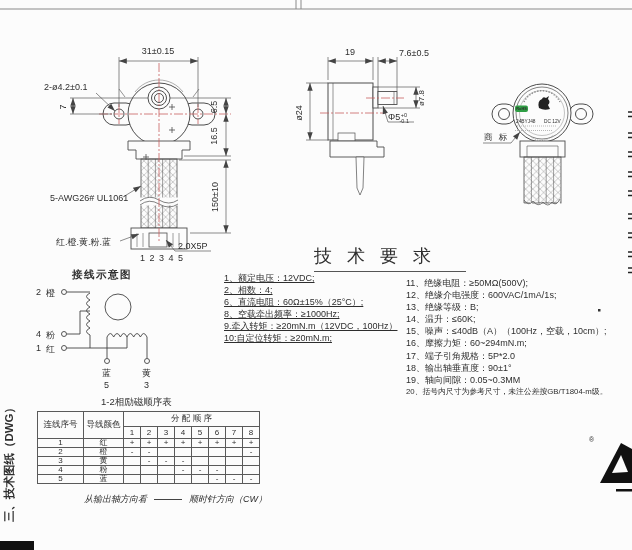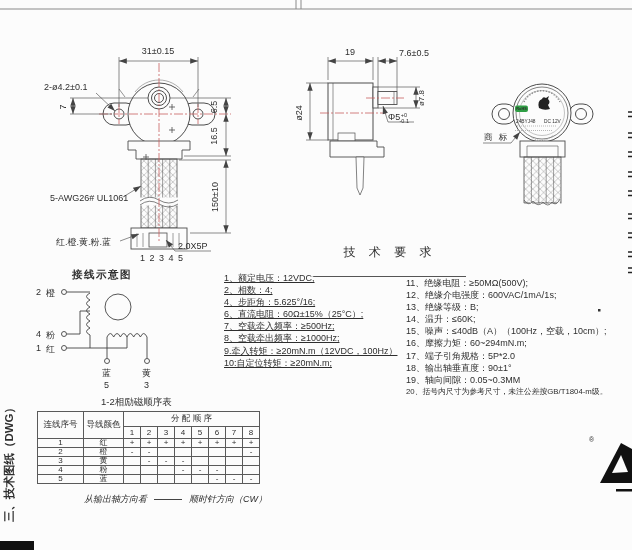--- a/index.html
+++ b/index.html
@@ -1,22 +1,22 @@
 <!DOCTYPE html>
 <html><head>
 <meta charset="utf-8">
 <style>
   html,body{margin:0;padding:0;}
   body{width:632px;height:550px;position:relative;background:#fcfcfc;overflow:hidden;
        font-family:"Liberation Sans","DejaVu Sans",sans-serif;color:#2e2e2e;}
   .abs{position:absolute;}
   svg text{fill:#2e2e2e;}
   
-  #tech-title{left:314px;top:244px;width:152px;text-align:center;font-size:12px;
-    letter-spacing:5px;border-bottom:1px solid #555;padding-bottom:15px;white-space:nowrap;}
+  #tech-title{left:314px;top:244px;width:152px;text-align:left;font-size:18px;
+    letter-spacing:5px;border-bottom:1px solid #555;padding-bottom:3px;white-space:nowrap;}
   .tcol{font-size:9px;line-height:12.1px;white-space:nowrap;}
   #tech-left{left:224px;top:272px;width:185px;text-decoration:underline;}
   #tech-right{left:406px;top:277px;width:228px;}
   #tech-right .f8{font-size:7.8px;}
   
   table.seq{border-collapse:collapse;table-layout:fixed;}
   table.seq th,table.seq td{border:1px solid #5a5a5a;text-align:center;padding:0;
     font-weight:normal;overflow:hidden;}
   table.seq{left:37px;top:411px;}
   .th1{font-size:8.5px;height:14px;}
@@ -225,23 +225,21 @@
     <polygon points="612,473 621,455 628,472" fill="#fcfcfc"></polygon>
     <rect x="616" y="489" width="16" height="2.5" fill="#111"></rect>
     <text x="589" y="442" font-size="7" fill="#444">®</text>
   </g>
 </svg>
 
 <div class="abs" id="tech-title">技 术 要 求</div>
 <div class="abs tcol" id="tech-left">
   <div>1、额定电压：12VDC;</div>
   <div>2、相数：4;</div>
-  <div>4、步距角：5.625°/16;</div>
   <div>6、直流电阻：60Ω±15%（25°C）;</div>
-  <div>7、空载牵入频率：≥500Hz;</div>
   <div>8、空载牵出频率：≥1000Hz;</div>
   <div>9.牵入转矩：≥20mN.m（12VDC，100Hz）</div>
   <div>10:自定位转矩：≥20mN.m;</div>
 </div>
 <div class="abs tcol" id="tech-right">
   <div>11、绝缘电阻：≥50MΩ(500V);</div>
   <div>12、绝缘介电强度：600VAC/1mA/1s;</div>
   <div>13、绝缘等级：B;</div>
   <div>14、温升：≤60K;</div>
   <div>15、噪声：≤40dB（A）（100Hz，空载，10cm）;</div>

